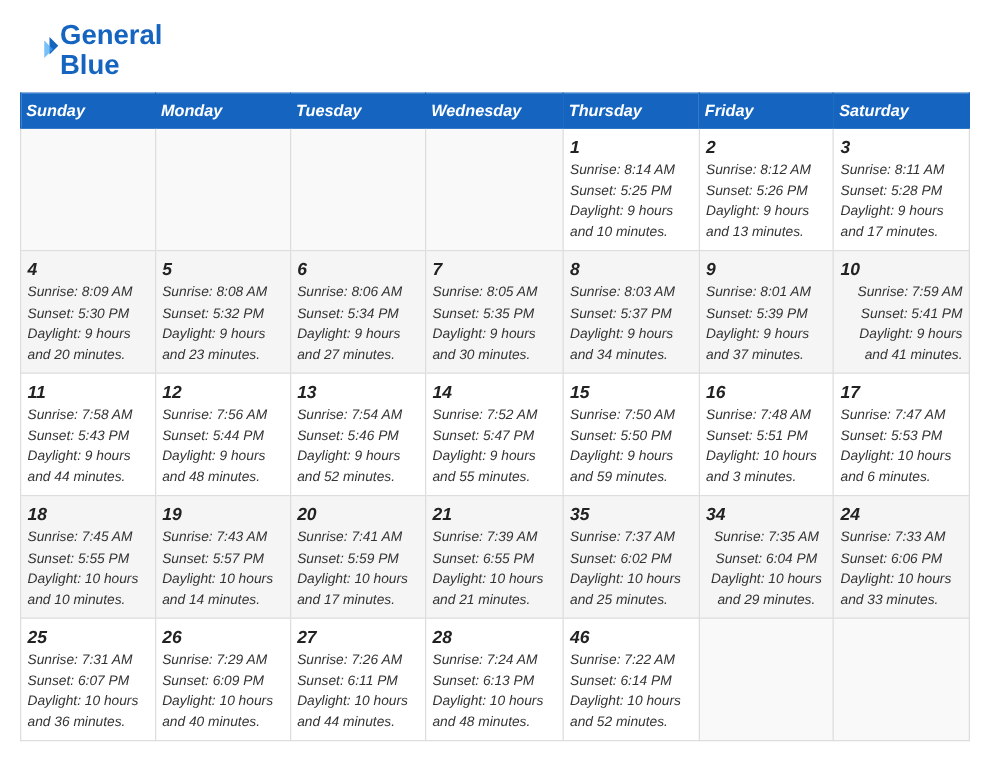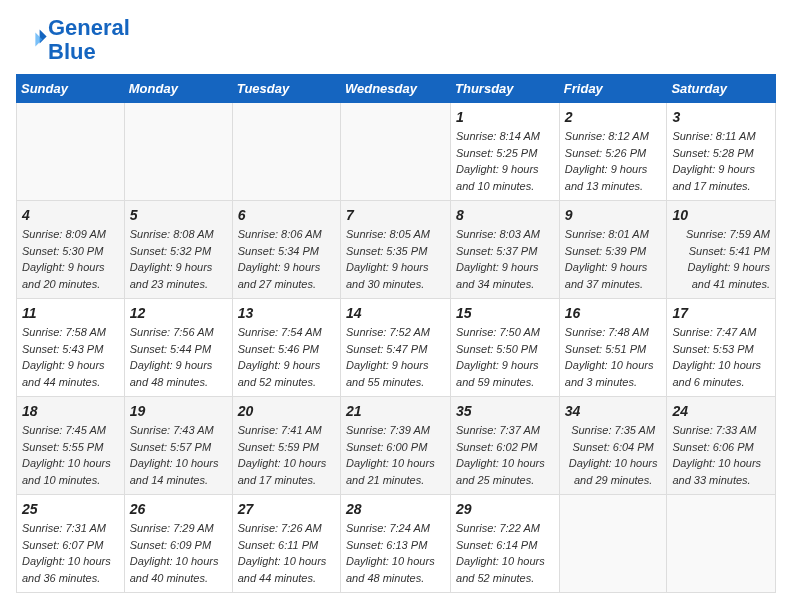--- a/index.html
+++ b/index.html
@@ -274,21 +274,21 @@
         <td>
           <div class="day-num">20</div>
           <div class="day-info" style="white-space: pre-line;">Sunrise: 7:41 AM
 Sunset: 5:59 PM
 Daylight: 10 hours
 and 17 minutes.</div>
         </td>
         <td>
           <div class="day-num">21</div>
           <div class="day-info" style="white-space: pre-line;">Sunrise: 7:39 AM
-Sunset: 6:00 PM
+Sunset: 6:55 PM
 Daylight: 10 hours
 and 21 minutes.</div>
         </td>
         <td>
           <div class="day-num">35</div>
           <div class="day-info" style="white-space: pre-line;">Sunrise: 7:37 AM
 Sunset: 6:02 PM
 Daylight: 10 hours
 and 25 minutes.</div>
         </td>
@@ -330,21 +330,21 @@
 and 44 minutes.</div>
         </td>
         <td>
           <div class="day-num">28</div>
           <div class="day-info" style="white-space: pre-line;">Sunrise: 7:24 AM
 Sunset: 6:13 PM
 Daylight: 10 hours
 and 48 minutes.</div>
         </td>
         <td>
-          <div class="day-num">29</div>
+          <div class="day-num">46</div>
           <div class="day-info" style="white-space: pre-line;">Sunrise: 7:22 AM
 Sunset: 6:14 PM
 Daylight: 10 hours
 and 52 minutes.</div>
         </td>
         <td class="empty-cell"></td>
         <td class="empty-cell"></td>
       </tr>
     </tbody>
 </table>

